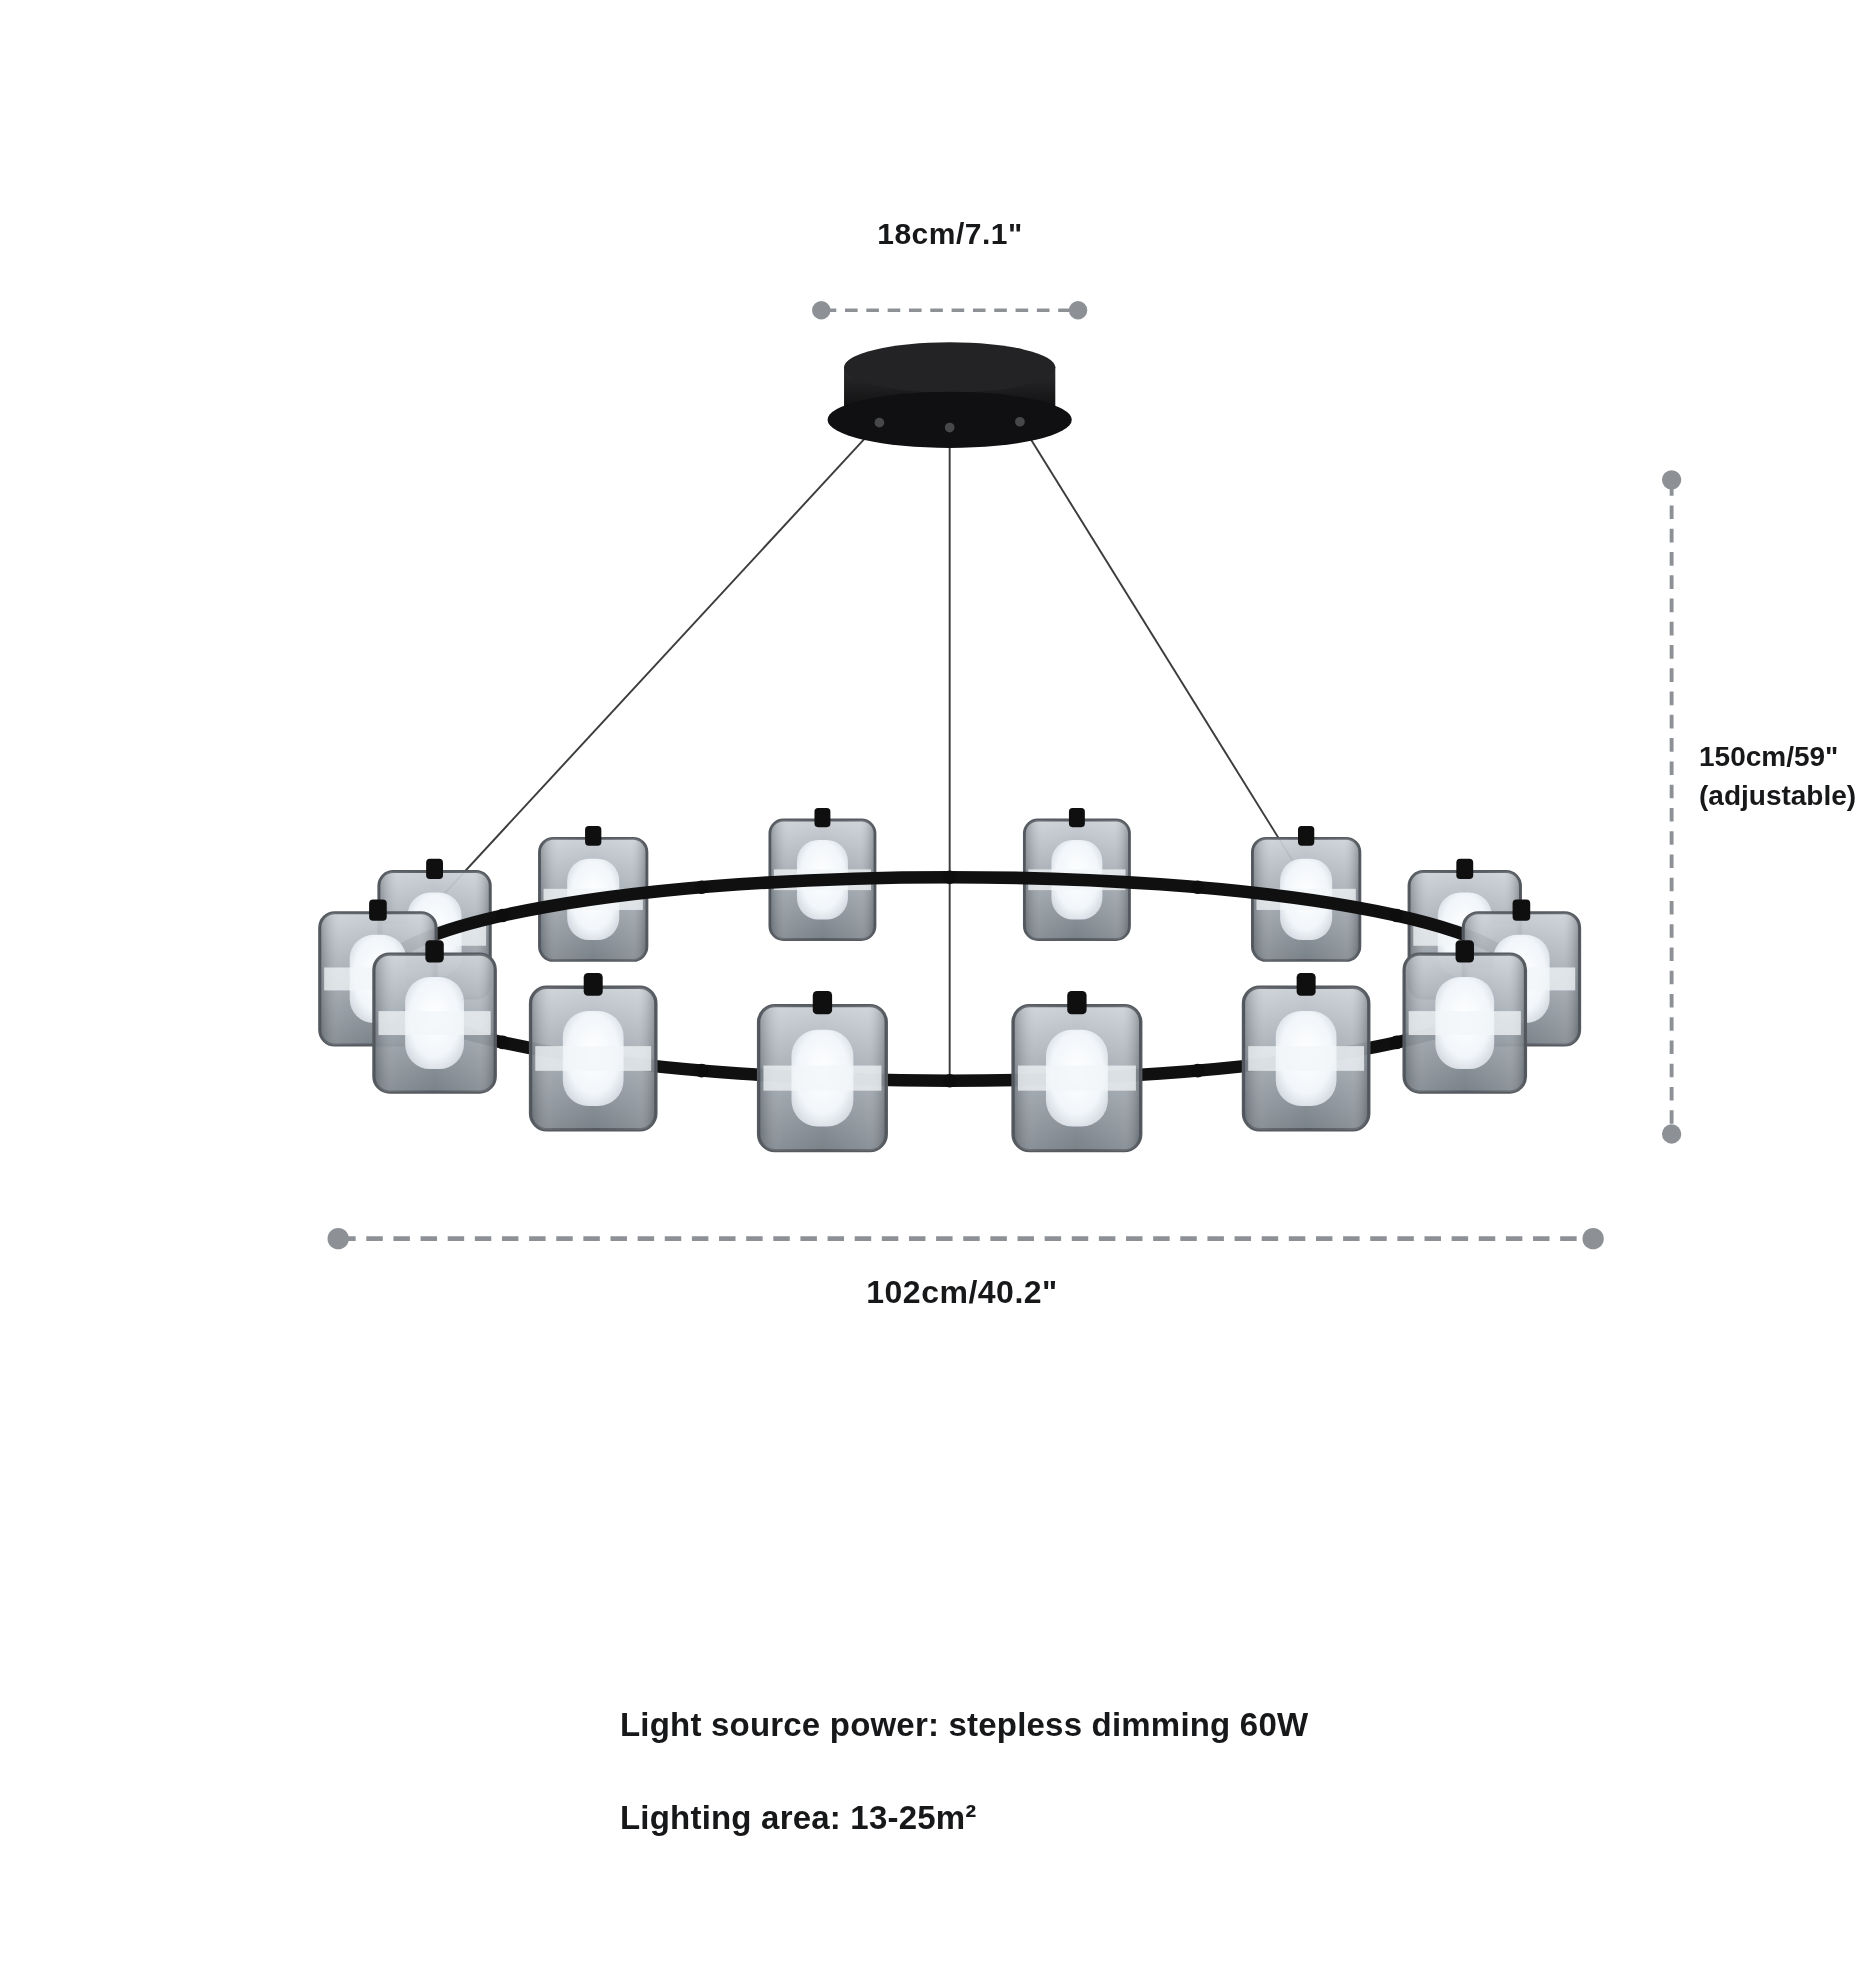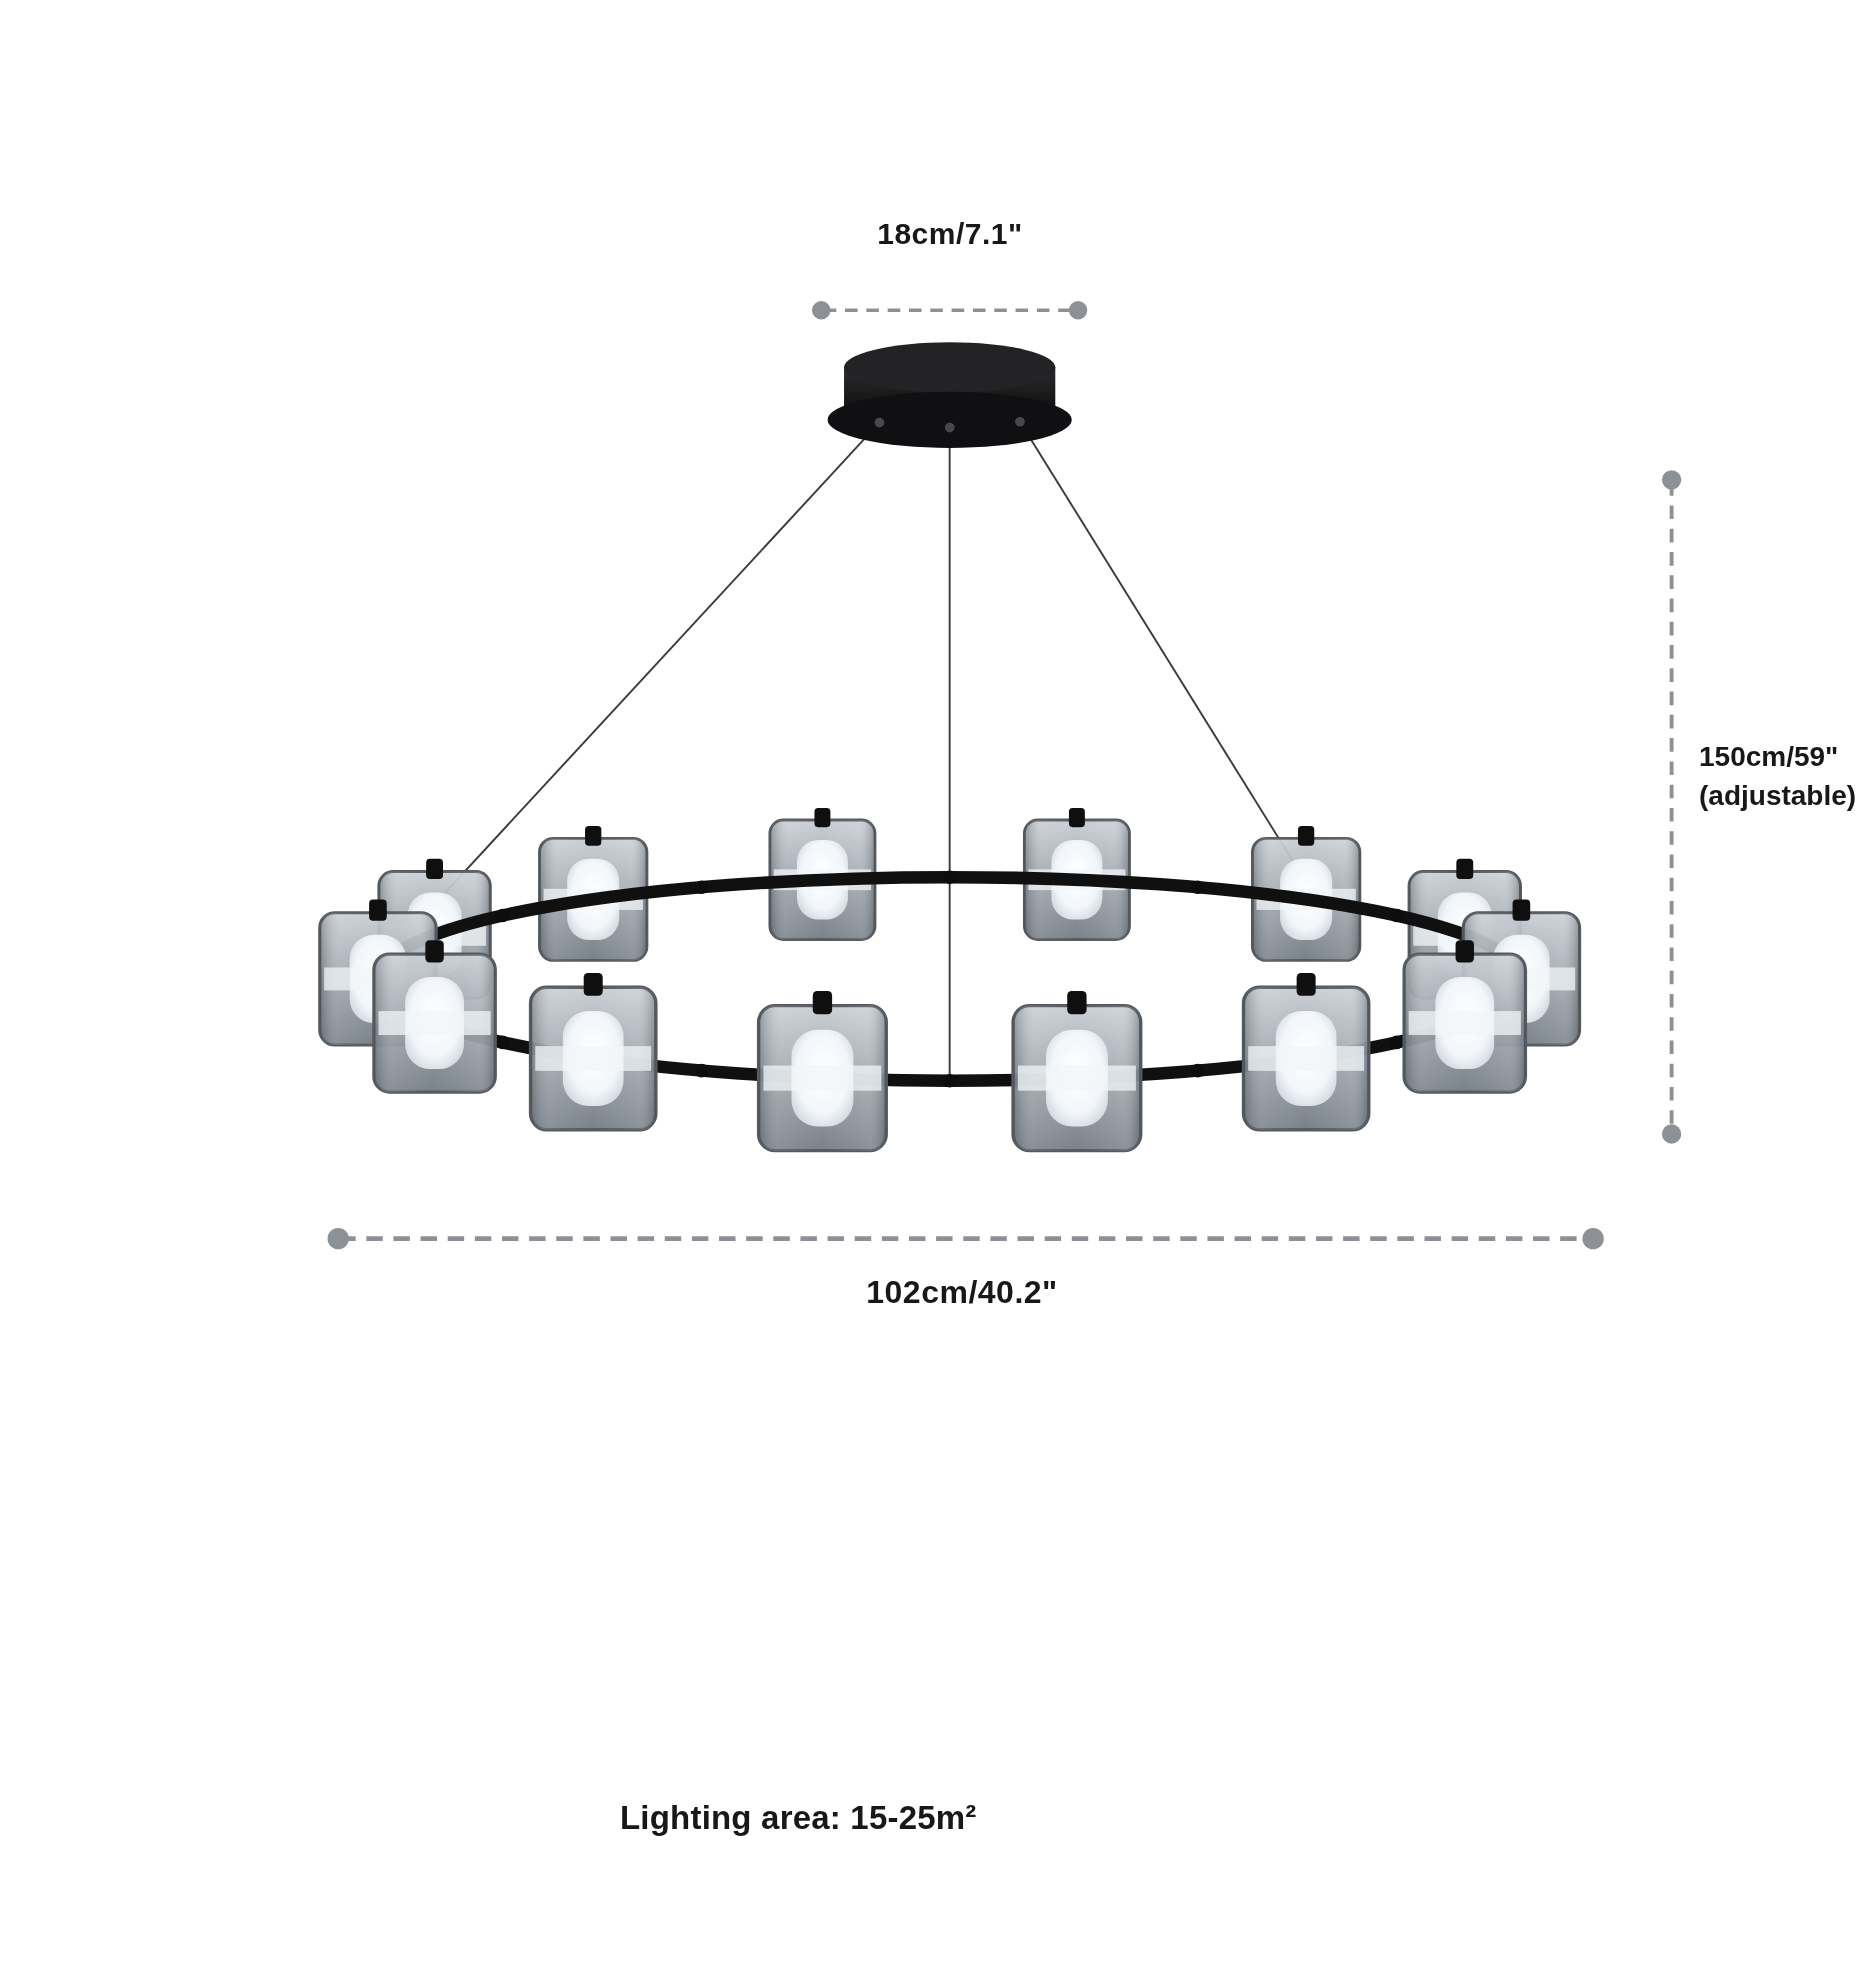--- a/index.html
+++ b/index.html
@@ -215,16 +215,17 @@
 
   <div class="label center dim-label" style="left:950px; top:217px;">18cm/7.1"</div>
 
   <div class="label right-note" style="left:1699px; top:737px;">
     <div>150cm/59"</div>
     <div>(adjustable)</div>
   </div>
 
   <div class="label center dim-label" style="left:962px; top:1274px; font-size:32px;">102cm/40.2"</div>
 
-
-  <div class="label spec-label" style="left:620px; top:1799px;">Lighting area: 15-25m²</div>
+  <div class="label spec-label" style="left:620px; top:1706px;">Light source power: stepless dimming 60W</div>
+
+  <div class="label spec-label" style="left:620px; top:1799px;">Lighting area: 13-25m²</div>
 </div>
 
 
 </body></html>

